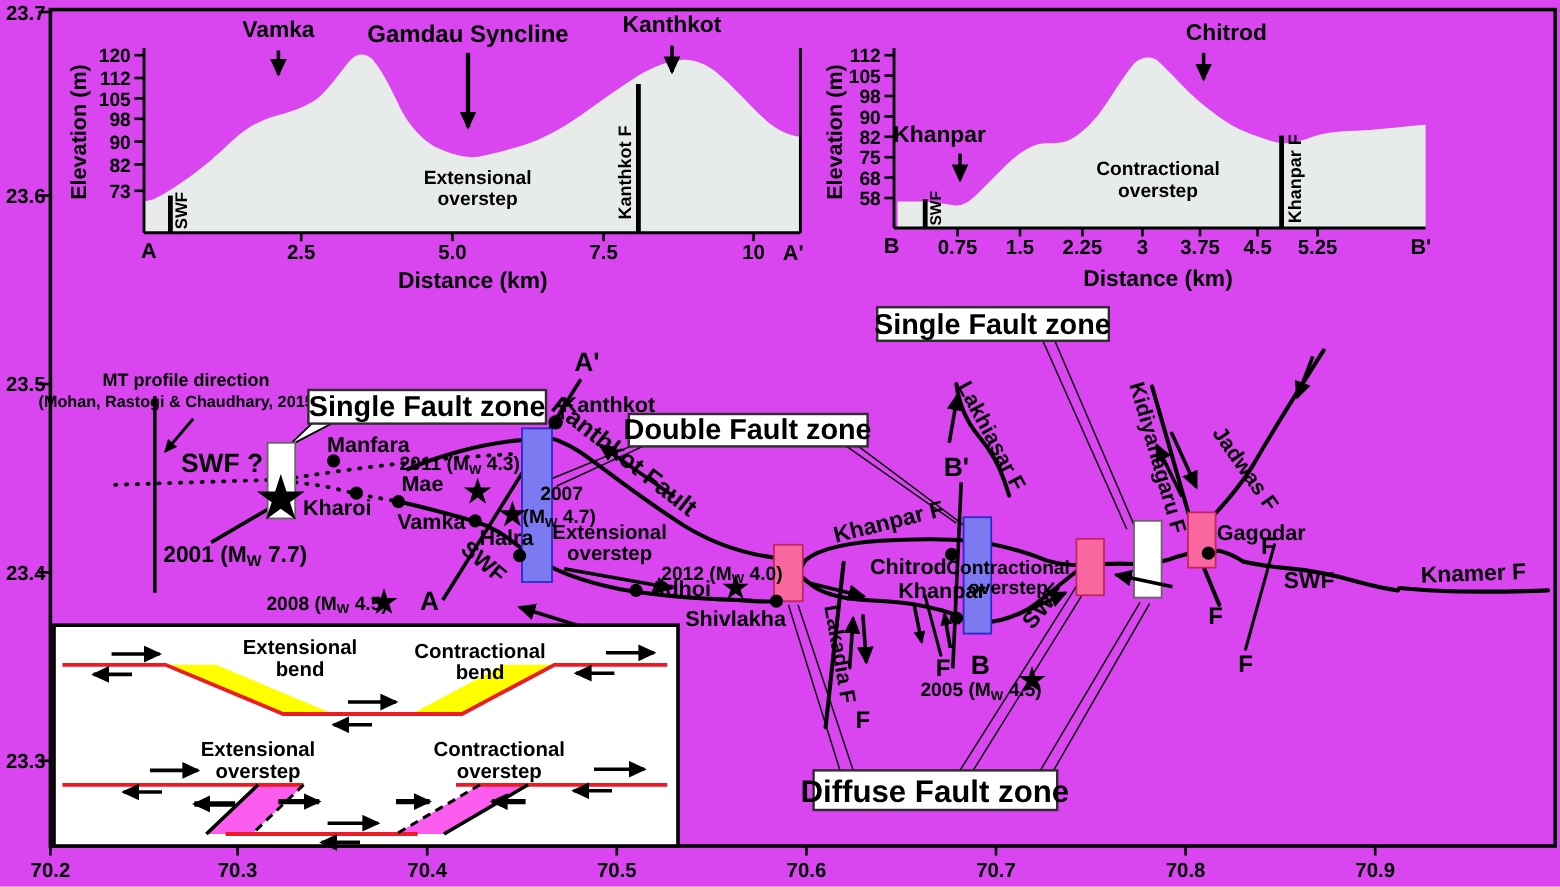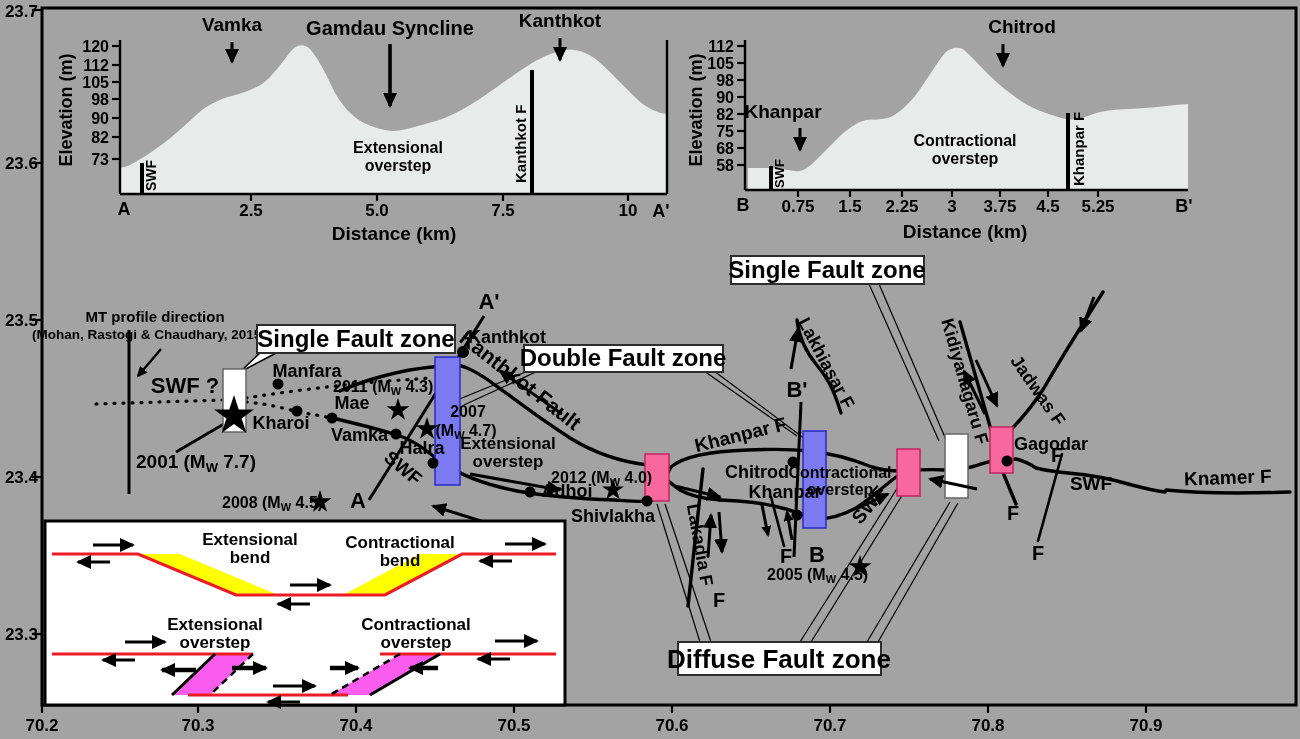--- a/index.html
+++ b/index.html
@@ -1,16 +1,16 @@
 <!DOCTYPE html>
 <html><head>
 <meta charset="utf-8">
 <style>
   html,body{margin:0;padding:0;background:#fff}
-  #fig{position:relative;width:1300px;height:739px;background:#a3a3a3;font-family:"Liberation Sans",sans-serif}
+  #fig{position:relative;width:1300px;height:739px;background:#d946ef;font-family:"Liberation Sans",sans-serif}
   svg text{font-family:"Liberation Sans",sans-serif;font-weight:bold;fill:#000}
   .thin{stroke:#000;stroke-width:1.2;fill:none}
   .flt{stroke:#000;fill:none;stroke-width:3.4;stroke-linecap:round;stroke-linejoin:round}
   .flt2{stroke:#000;fill:none;stroke-width:2.6;stroke-linecap:round}
   .sec{stroke:#000;stroke-width:3;fill:none}
   .dotd{stroke:#000;stroke-width:3.2;fill:none;stroke-dasharray:1 8;stroke-linecap:round}
   .arr{stroke:#000;stroke-width:3;fill:none}
   .arrb{stroke:#000;stroke-width:4.5;fill:none}
   .axl{stroke:#000;stroke-width:2.4}
   .tick{stroke:#000;stroke-width:2.2}

